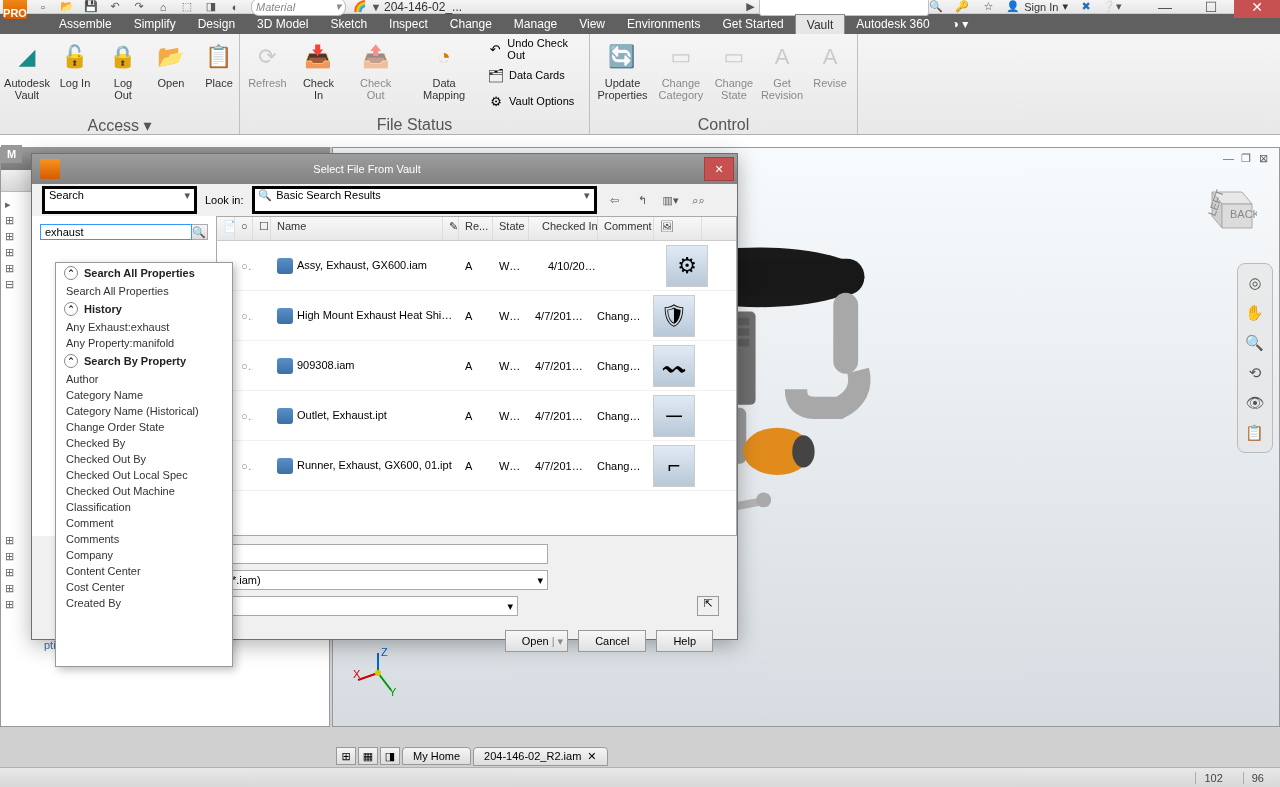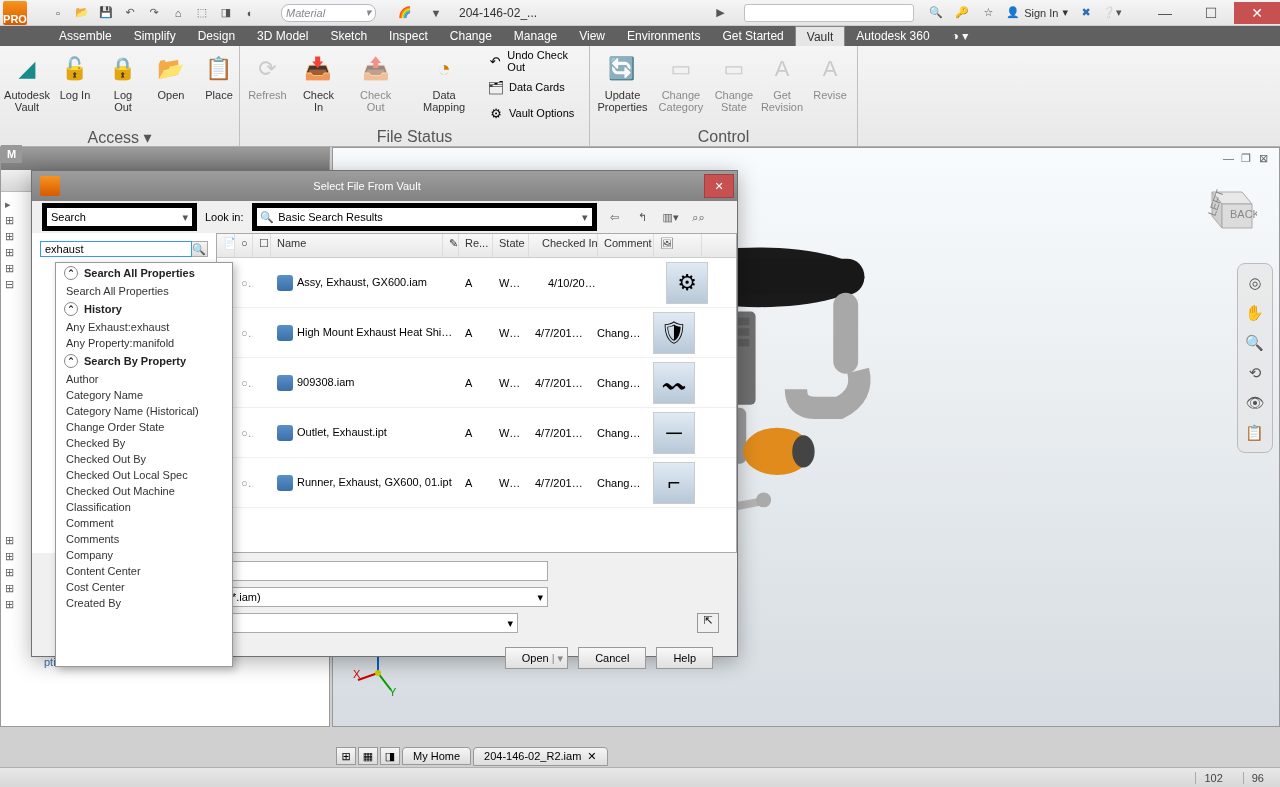--- a/index.html
+++ b/index.html
@@ -1,19 +1,19 @@
 <!DOCTYPE html>
 <html><head>
 <meta charset="utf-8">
 <style>
 * { margin: 0; padding: 0; box-sizing: border-box; font-family: "Segoe UI", Tahoma, sans-serif; font-size: 11px; }
 body { background: #fff; overflow: hidden; width: 1280px; height: 787px; position: relative; }
 
 
-.titlebar { height: 26px; background: linear-gradient(#f5f5f5,#e6e6e6); display: flex; align-items: center; border-bottom: 1px solid #ccc; gap: 15px; }
+.titlebar { height: 14px; background: linear-gradient(#f5f5f5,#e6e6e6); display: flex; align-items: center; border-bottom: 1px solid #ccc; }
 .titlebar .app-icon { width: 24px; height: 24px; background: linear-gradient(#f7941e,#d65a00); margin-left: 3px; display: flex; align-items: flex-end; justify-content: center; color: #fff; font-size: 7px; font-weight: bold; border-radius: 2px; }
 .qat { display: flex; gap: 8px; margin-left: 8px; }
 .qat-btn { width: 16px; height: 16px; color: #555; display: flex; align-items: center; justify-content: center; cursor: pointer; }
 .material-combo { margin-left: 8px; border: 1px solid #b8b8c7; border-radius: 8px; height: 18px; width: 95px; background: #fff; display: flex; align-items: center; padding: 0 4px; color: #888; font-style: italic; }
 .material-combo::after { content: '▾'; margin-left: auto; color: #888; }
 .title-center { flex: 1; display: flex; }
 .doc-title { color: #333; font-size: 12px; }
 .title-search { background: #fff; border: 1px solid #c0c0c0; height: 18px; width: 170px; border-radius: 3px; }
 .title-right { display: flex; align-items: center; gap: 10px; margin-right: 0; }
 .signin { color: #333; display: flex; align-items: center; gap: 4px; }
@@ -57,27 +57,27 @@
 .navbar { position: absolute; right: 6px; top: 115px; display: flex; flex-direction: column; gap: 8px; background: rgba(230,230,230,0.7); padding: 8px 6px; border-radius: 8px; border: 1px solid #bbb; }
 .navbar .nb-btn { width: 22px; height: 22px; display: flex; align-items: center; justify-content: center; color: #555; cursor: pointer; font-size: 15px; }
 .axis-widget { position: absolute; left: 20px; bottom: 26px; font-size: 10px; }
 .engine-placeholder { position: absolute; left: 90px; top: 20px; width: 460px; height: 430px; }
 
 .tab-strip { position: absolute; left: 332px; bottom: 0; height: 22px; display: flex; align-items: center; background: #d0d0d0; gap: 2px; padding-left: 4px; }
 .tab-strip .tab-btn-small { width: 20px; height: 18px; border: 1px solid #999; background: linear-gradient(#f5f5f5,#ddd); display: flex; align-items: center; justify-content: center; }
 .tab-strip .doc-tab { background: linear-gradient(#f5f5f5,#ddd); border: 1px solid #999; padding: 2px 10px; border-radius: 4px 4px 0 0; display: flex; align-items: center; gap: 6px; }
 
 
-.dialog { position: absolute; left: 31px; top: 170px; width: 707px; height: 487px; background: #f0f0f0; border: 1px solid #707070; box-shadow: 0 5px 20px rgba(0,0,0,0.3); z-index: 10; }
+.dialog { position: absolute; left: 31px; top: 153px; width: 707px; height: 487px; background: #f0f0f0; border: 1px solid #707070; box-shadow: 0 5px 20px rgba(0,0,0,0.3); z-index: 10; }
 .dialog-title { height: 30px; background: linear-gradient(#9d9d9d,#828282); display: flex; align-items: center; color: #fff; font-size: 13px; }
 .dialog-title .icon { width: 20px; height: 20px; background: linear-gradient(#f7941e,#d65a00); margin: 0 8px; border-radius: 2px; }
 .dialog-title .title-text { flex: 1; text-align: center; margin-right: 38px; }
 .dialog-title .dlg-close { width: 30px; height: 24px; background: #c75050; color: #fff; display: flex; align-items: center; justify-content: center; cursor: pointer; margin-right: 3px; border: 1px solid #a04040; }
 .dialog-toolbar { height: 32px; display: flex; align-items: center; padding: 0 10px; gap: 8px; background: #f0f0f0; }
-.dlg-combo { background: #fff; border: 5px solid #000000; height: 28px; padding: 0 4px; display: flex; align-items: center; }
+.dlg-combo { background: #fff; border: 3px solid #000000; height: 28px; padding: 0 4px; display: flex; }
 .dlg-combo::after { content: '▾'; margin-left: auto; color: #555; }
 .dlg-tool-icon { width: 20px; height: 20px; display: flex; align-items: center; justify-content: center; color: #555; cursor: pointer; }
 
 .dialog-body { display: flex; height: 320px; }
 .search-panel { width: 184px; background: #fff; border-right: none; padding: 8px; }
 .search-input-wrap { display: flex; }
 .search-input { flex: 1; border: 1px solid #3399ff; outline: none; height: 16px; padding: 0 4px; font-size: 11px; }
 .search-go { width: 22px; border: 1px solid #aaa; border-left: none; background: linear-gradient(#f5f5f5,#ddd); display: flex; align-items: center; justify-content: center; cursor: pointer; }
 
 .file-list { flex: 1; background: #fff; border: 1px solid #aaa; overflow: auto; }

